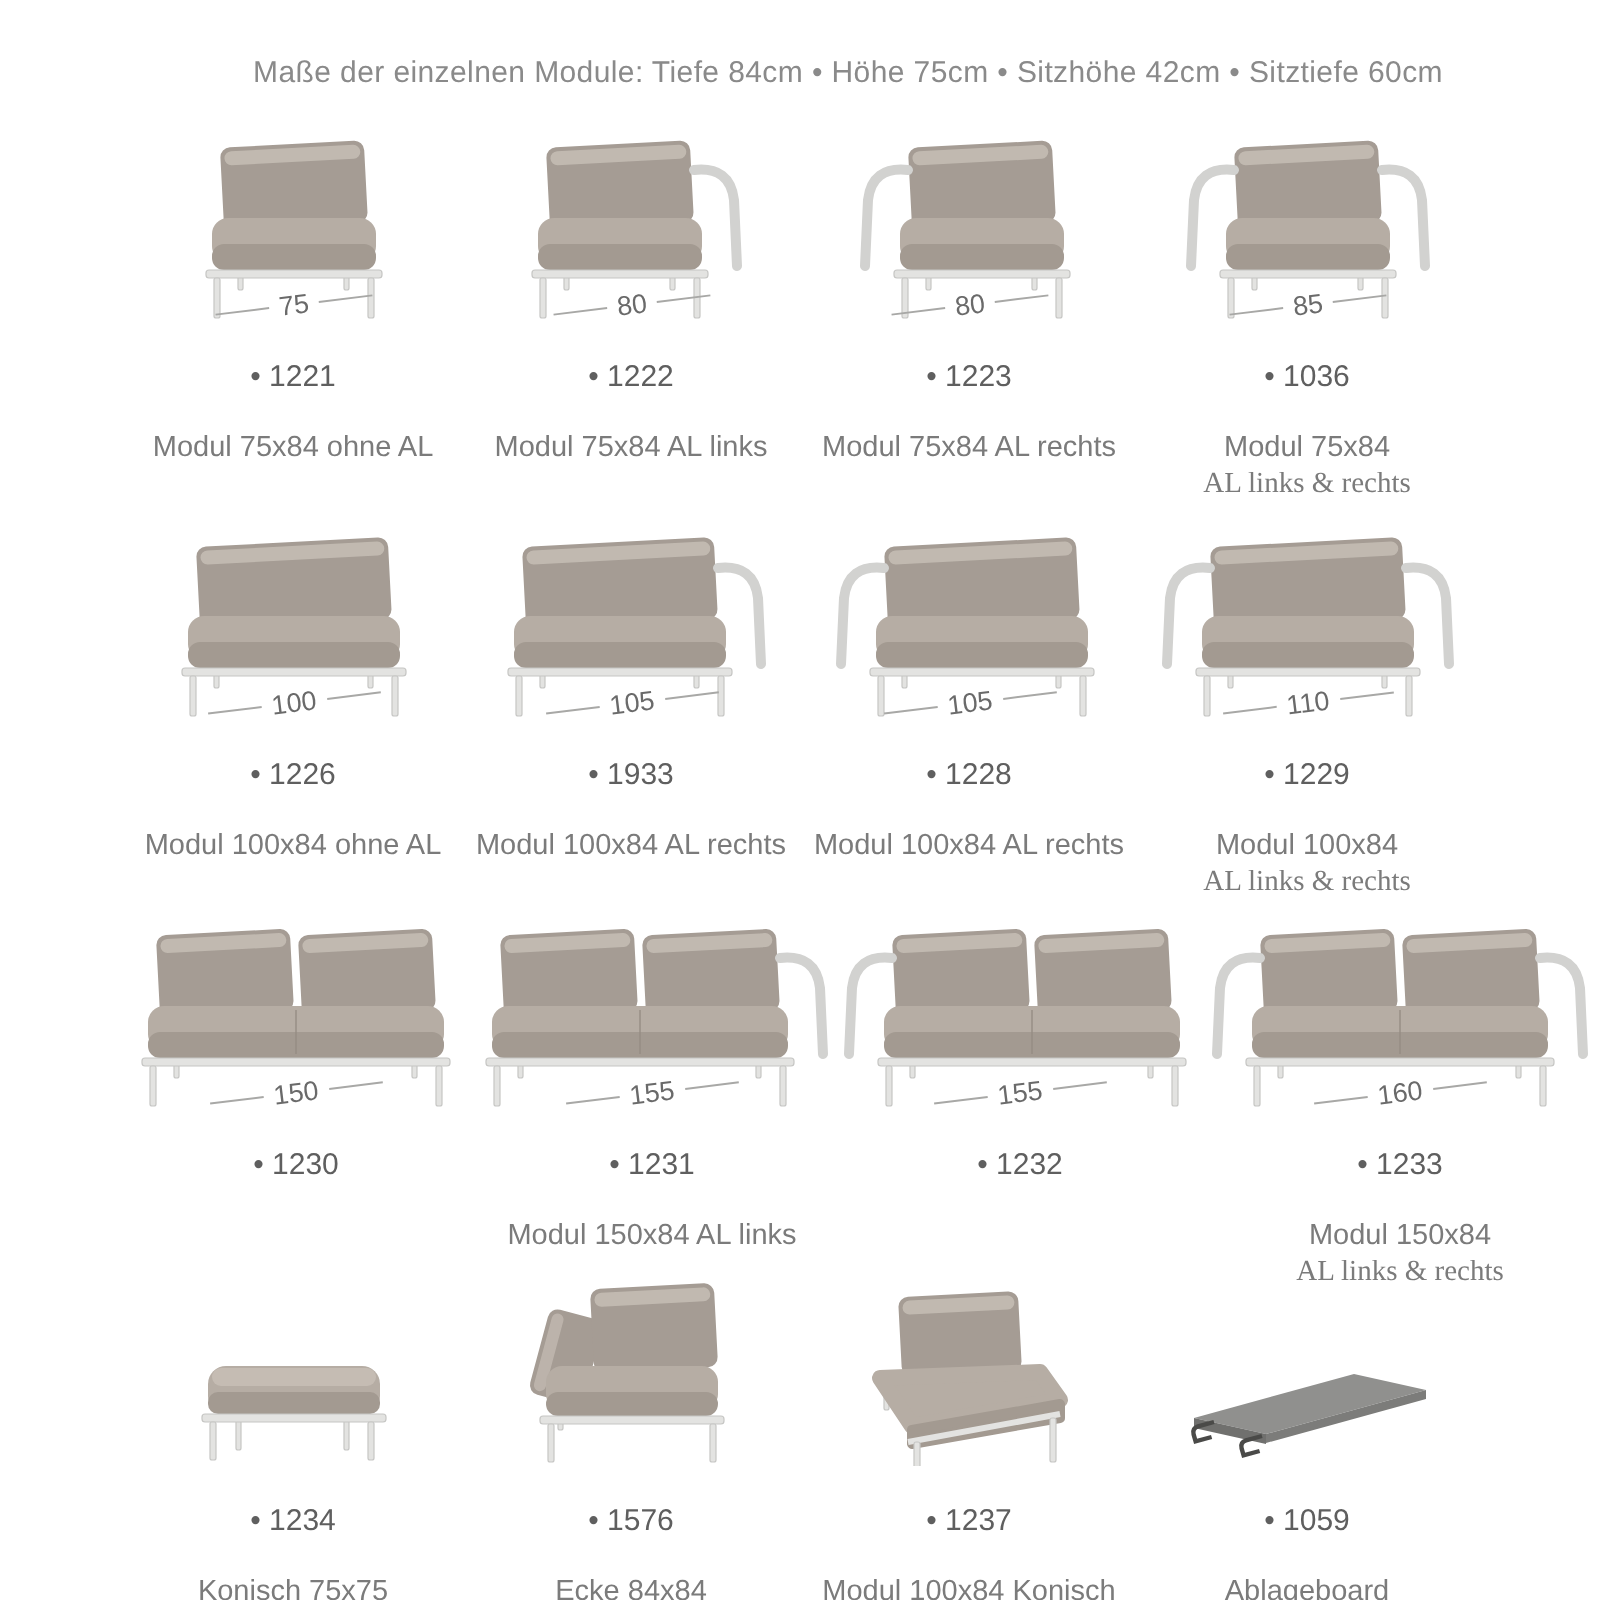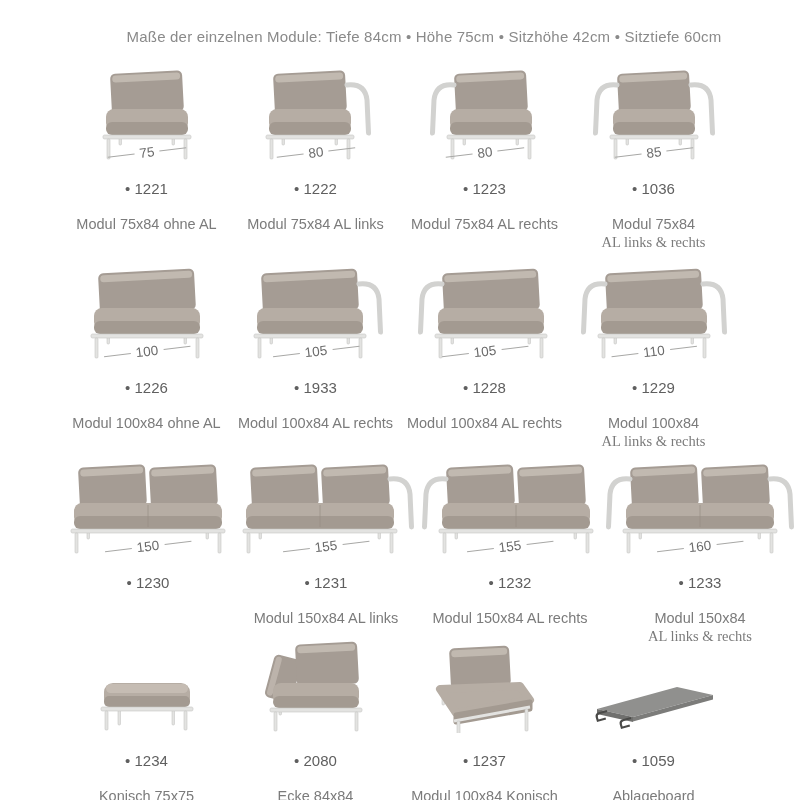--- a/index.html
+++ b/index.html
@@ -323,21 +323,20 @@
               <rect x="168" y="72" width="3" height="20" rx="1" fill="#e3e3e1" stroke="#c6c6c4" stroke-width="0.6"></rect>
               <path d="M 28 18 q -18 -2 -20 15 l -1.5 33" fill="none" stroke="#d2d2d0" stroke-width="5" stroke-linecap="round"></path>
             </svg>
           <div class="dim">
               <span class="dline"></span>
               <span class="dnum">155</span>
               <span class="dline"></span>
             </div>
         </div>
         <div class="code">• 1232</div>
-        <div class="label">Modul 150x84 AL rechts</div>
       </div>
       <div class="cell">
         <div class="ill">
           <svg viewBox="0 0 196 94" width="196" height="94">
               <rect x="37" y="58" width="2.5" height="20" rx="1" fill="#e3e3e1" stroke="#c6c6c4" stroke-width="0.6"></rect>
               <rect x="156" y="58" width="2.5" height="20" rx="1" fill="#e3e3e1" stroke="#c6c6c4" stroke-width="0.6"></rect>
               <g transform="rotate(-3 62.5 26)">
                 <rect x="29" y="5" width="67" height="41" rx="5" fill="#a59c94"></rect>
                 <rect x="31" y="7" width="63" height="7" rx="3.5" fill="#c6beb5" opacity="0.85"></rect>
               </g>
@@ -396,21 +395,21 @@
                 <rect x="35" y="4" width="62" height="42" rx="5" fill="#a59c94"></rect>
                 <rect x="37" y="6" width="58" height="7" rx="3.5" fill="#c6beb5" opacity="0.85"></rect>
               </g>
               <rect x="12" y="44" width="86" height="22" rx="8" fill="#b6ada4"></rect>
               <rect x="12" y="57" width="86" height="12" rx="6" fill="#a39a91"></rect>
               <rect x="9" y="69" width="92" height="4" rx="1.5" fill="#e3e3e1" stroke="#c6c6c4" stroke-width="0.6"></rect>
               <rect x="13" y="73" width="3" height="19" rx="1" fill="#e3e3e1" stroke="#c6c6c4" stroke-width="0.6"></rect>
               <rect x="94" y="73" width="3" height="19" rx="1" fill="#e3e3e1" stroke="#c6c6c4" stroke-width="0.6"></rect>
             </svg>
         </div>
-        <div class="code">• 2080</div>
+        <div class="code">• 1576</div>
         <div class="label">Ecke 84x84</div>
       </div>
       <div class="cell">
         <div class="ill">
           <svg viewBox="0 0 114 92" width="114" height="92">
               <rect x="14" y="50" width="2.5" height="14" rx="1" fill="#e3e3e1" stroke="#c6c6c4" stroke-width="0.6"></rect>
               <g transform="rotate(-3 52 26)">
                 <rect x="22" y="6" width="60" height="40" rx="5" fill="#a59c94"></rect>
                 <rect x="24" y="8" width="56" height="7" rx="3.5" fill="#c6beb5" opacity="0.85"></rect>
               </g>

